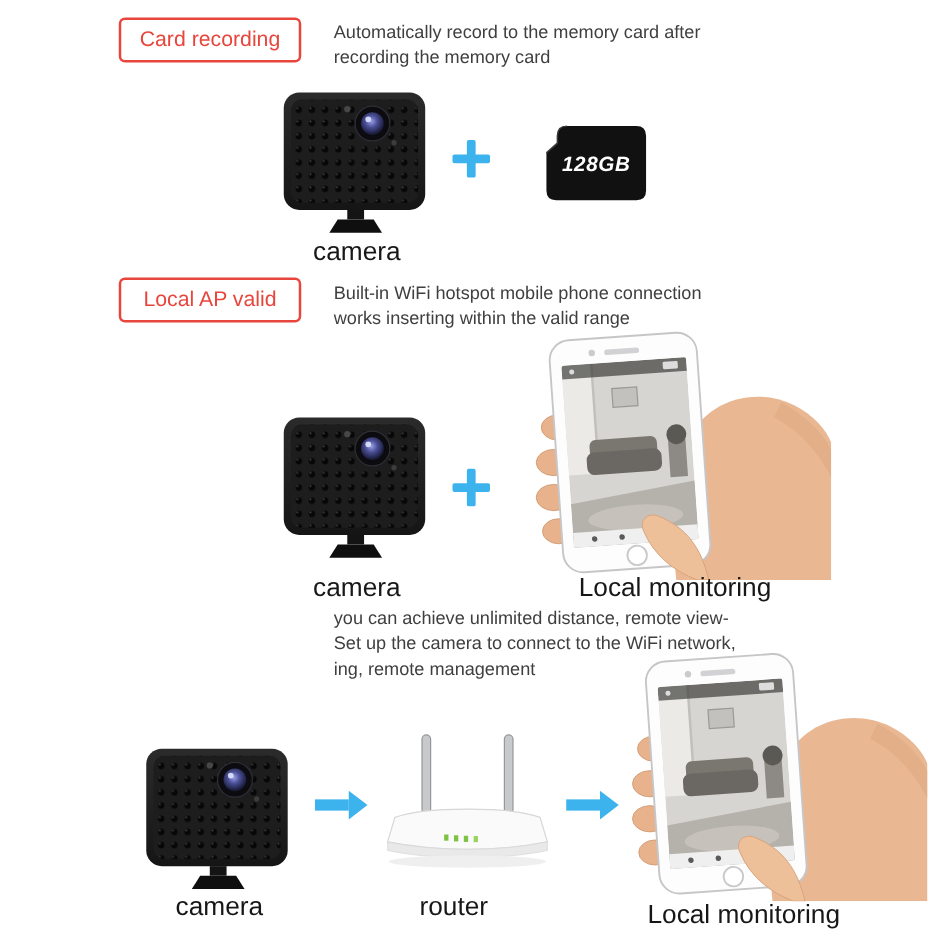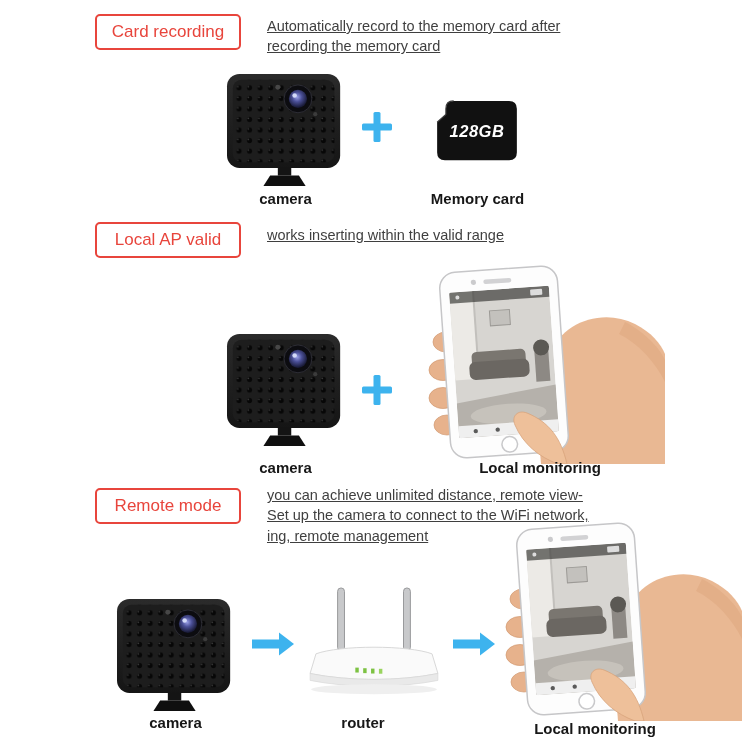--- a/index.html
+++ b/index.html
@@ -19,26 +19,25 @@
     border-radius:5px;
     color:var(--badge-red, #e8453c);
     font-size:17px;
     display:flex; align-items:center; justify-content:center;
     background:#fff;
   }
   .desc {
     position:absolute;
     font-size:14.5px; line-height:1.4;
     color:var(--text-dark, #3f3f3f);
-    text-decoration:underline;
   }
   .desc span { display:block; }
   .caption {
     position:absolute;
-    font-size:15px; font-weight:bold; text-align:center;
+    font-size:21px; font-weight:normal; text-align:center;
     color:var(--caption-dark, #171717);
   }
   .fig { position:absolute; display:block; }
   .plus, .arrow { color:var(--arrow-blue, #3db3ee); }
 </style>
 </head>
 <body>
 
 <div class="page">
 
@@ -139,40 +138,39 @@
   <svg class="fig plus" style="left:359px; top:109px; width:36px; height:36px" viewBox="0 0 36 36">
     <rect x="14.5" y="3" width="7" height="30" rx="1.5" fill="currentColor"></rect>
     <rect x="3" y="14.5" width="30" height="7" rx="1.5" fill="currentColor"></rect>
   </svg>
   <svg class="fig" style="left:433px; top:97px; width:88px; height:70px" viewBox="0 0 90 72">
     <path d="M21 4 Q13 4 13 12 V18 L4 26 V57 Q4 65 12 65 H78 Q86 65 86 57 V12 Q86 4 78 4 Z" fill="#111111"></path>
     <path d="M21 4 Q13 4 13 12 V18 L4 26" fill="none" stroke="#3a3a3a" stroke-width="1.2"></path>
     <text x="45" y="41" text-anchor="middle" font-size="17" font-style="italic" font-weight="bold" fill="#ffffff" letter-spacing="0.5">128GB</text>
   </svg>
   <div class="caption" style="left:223px; top:190px; width:125px">camera</div>
-  <div class="caption" style="left:405px; top:190px; width:145px">Memory card</div>
 
   <div class="badge" style="top:222px">Local AP valid</div>
   <div class="desc" style="left:267px; top:225px; width:420px">
+    <span>Built-in WiFi hotspot mobile phone connection</span>
     <span>works inserting within the valid range</span>
   </div>
   <svg class="fig" style="left:223px; top:332px; width:125px; height:117px" viewBox="0 0 130 122">
       <use href="#cameraFig"></use>
     </svg>
   <svg class="fig plus" style="left:359px; top:372px; width:36px; height:36px" viewBox="0 0 36 36">
     <rect x="14.5" y="3" width="7" height="30" rx="1.5" fill="currentColor"></rect>
     <rect x="3" y="14.5" width="30" height="7" rx="1.5" fill="currentColor"></rect>
   </svg>
   <svg class="fig" style="left:415px; top:262px; width:250px; height:202px" viewBox="0 0 250 202">
       <use href="#phoneHand"></use>
     </svg>
   <div class="caption" style="left:223px; top:459px; width:125px">camera</div>
   <div class="caption" style="left:450px; top:459px; width:180px">Local monitoring</div>
 
-  <div class="badge" style="top:488px">Remote mode</div>
   <div class="desc" style="left:267px; top:485px; width:430px">
     <span>you can achieve unlimited distance, remote view-</span>
     <span>Set up the camera to connect to the WiFi network,</span>
     <span>ing, remote management</span>
   </div>
   <svg class="fig" style="left:113px; top:597px; width:125px; height:117px" viewBox="0 0 130 122">
       <use href="#cameraFig"></use>
     </svg>
   <svg class="fig arrow" style="left:250px; top:629px; width:46px; height:30px" viewBox="0 0 46 30">
     <rect x="2" y="10.5" width="27" height="9" fill="currentColor"></rect>

